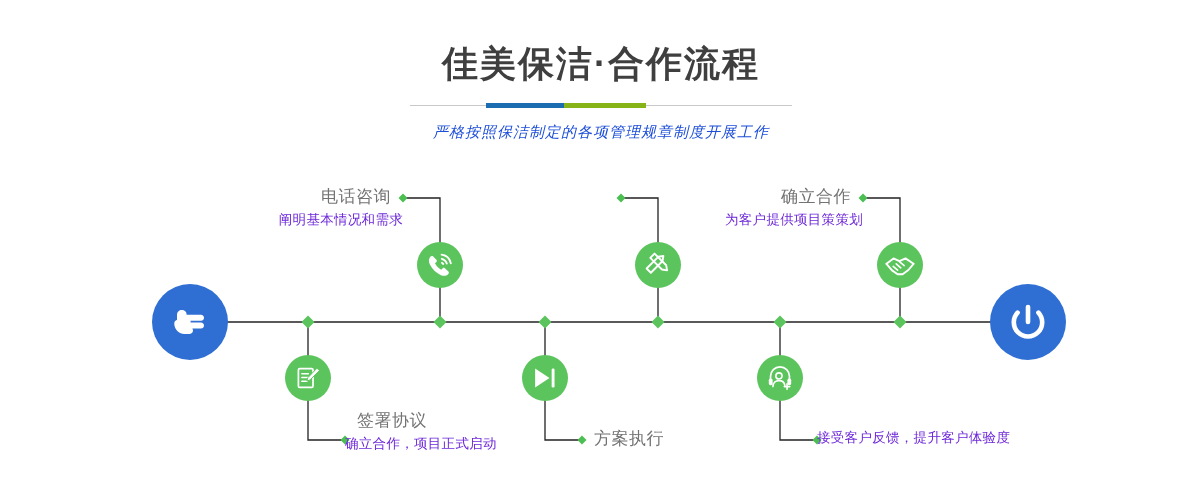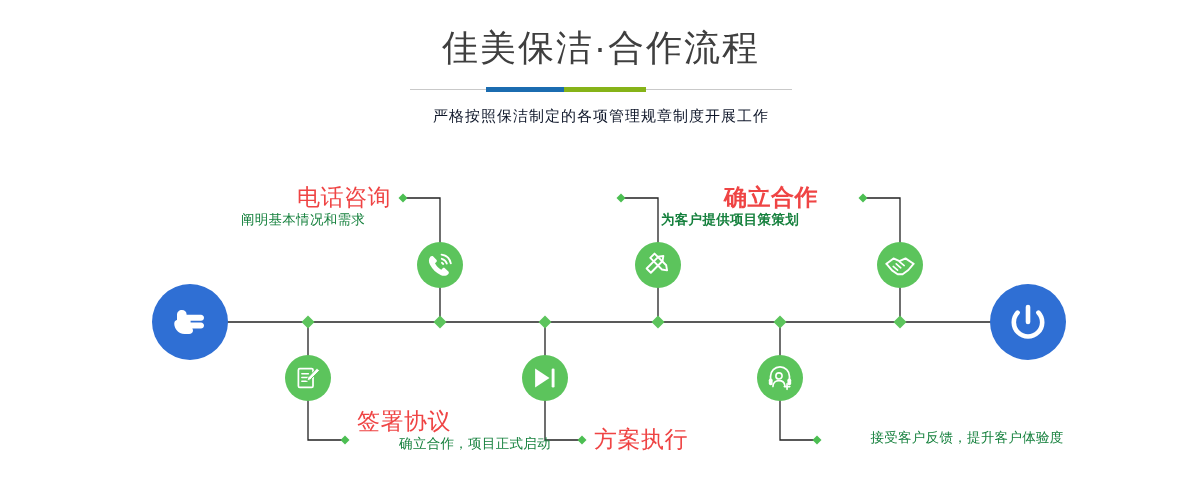--- a/index.html
+++ b/index.html
@@ -22,23 +22,23 @@
   
   .header {
     position: absolute;
     left: 0;
     top: 0;
     width: 1202px;
     text-align: center;
   }
   .title {
     margin: 0;
-    padding-top: 26px;
+    padding-top: 42px;
     font-size: 36px;
-    font-weight: 400;
+    font-weight: 700;
     letter-spacing: 2px;
     color: #3f3f3f;
     line-height: 44px;
     white-space: nowrap;
   }
   .divider {
     position: relative;
     width: 382px;
     height: 5px;
     margin: 17px auto 0 auto;
@@ -64,24 +64,25 @@
     left: 154px;
     top: 0px;
     width: 82px;
     height: 5px;
     background: #86b318;
   }
   .subtitle {
     margin: 0;
     padding-top: 13px;
     font-size: 15px;
-    color: #0f172a;
+    color: #1d4ed8;
     letter-spacing: 1px;
     line-height: 22px;
     white-space: nowrap;
+    font-style: italic;
   }
 
   
   .flow {
     position: absolute;
     left: 0;
     top: 0;
     width: 1202px;
     height: 502px;
   }
@@ -90,31 +91,30 @@
     left: 0;
     top: 0;
   }
 
   
   .step-text {
     position: absolute;
     white-space: nowrap;
   }
   .step-text .step-title {
-    font-size: 23px;
-    color: #ef4444;
+    font-size: 17px;
+    color: #737373;
     line-height: 24px;
     letter-spacing: 0.5px;
   }
   .step-text .step-desc {
     font-size: 13.5px;
-    color: #15803d;
+    color: #6d28d9;
     line-height: 22px;
     letter-spacing: 0.3px;
-    text-align: center;
   }
   .step-text.top {
     text-align: right;
   }
   .step-text.bottom {
     text-align: left;
   }
   .step-text.top .step-title { padding-right: 12px; }
   .step-text.bottom .step-title { padding-left: 12px; }
 </style>
@@ -284,21 +284,21 @@
         <g transform="translate(780,378) scale(0.86)">
           <use href="#icon-support"></use>
         </g>
       </g>
     </svg>
 
     <div class="step-text top" style="left:203px; top:185px; width:200px;">
       <div class="step-title">电话咨询</div>
       <div class="step-desc">阐明基本情况和需求</div>
     </div>
-    <div class="step-text top" style="left:630px; top:185px; width:200px;font-weight:bold;">
+    <div class="step-text top" style="left:663px; top:185px; width:200px;">
       <div class="step-title">确立合作</div>
       <div class="step-desc">为客户提供项目策策划</div>
     </div>
 
     <div class="step-text bottom" style="left:345px; top:409px; width:260px;">
       <div class="step-title">签署协议</div>
       <div class="step-desc">确立合作，项目正式启动</div>
     </div>
     <div class="step-text bottom" style="left:582px; top:427px; width:260px;">
       <div class="step-title">方案执行</div>

